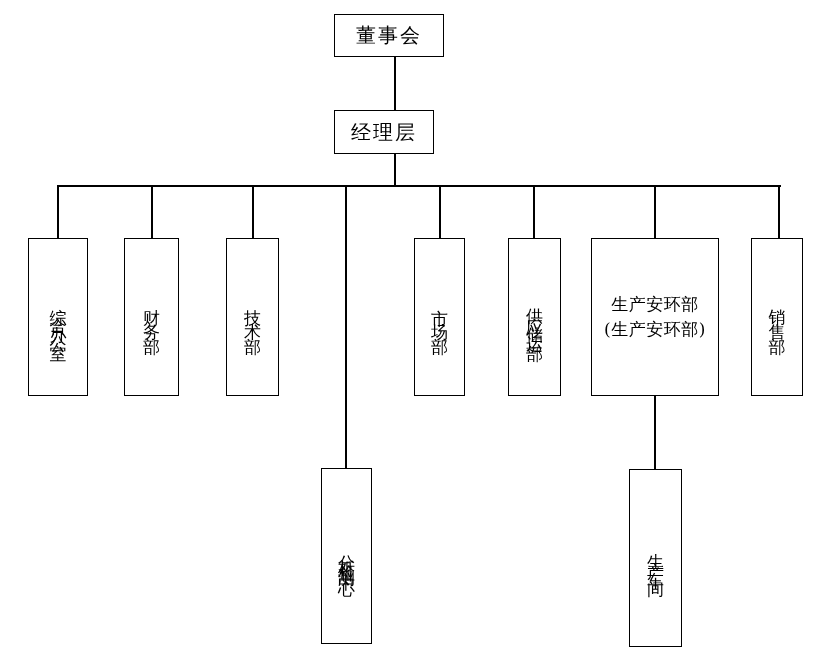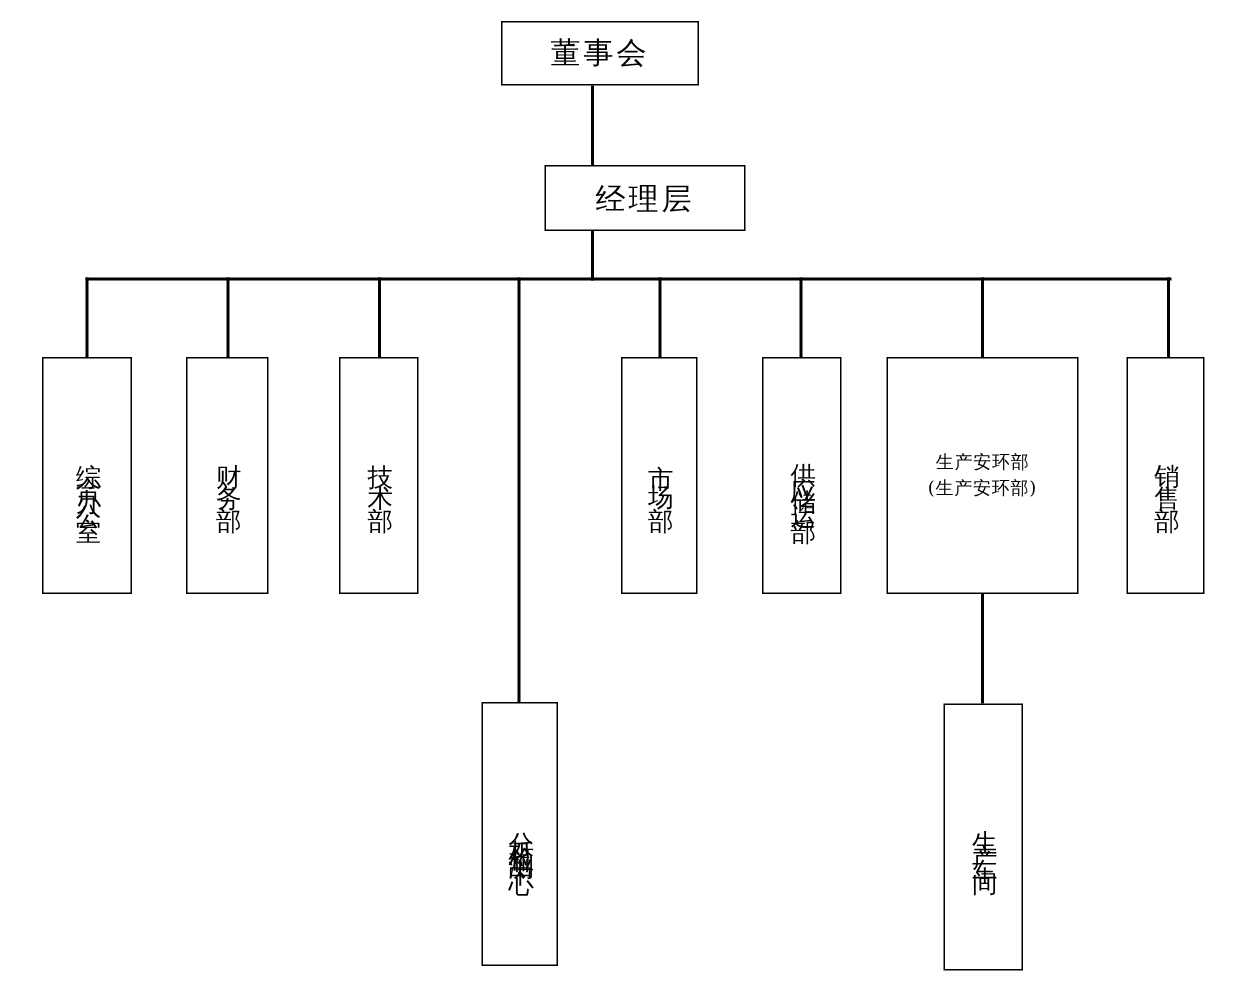--- a/index.html
+++ b/index.html
@@ -38,21 +38,21 @@
     letter-spacing: 0.5px;
   }
   
   .node.horiz .label {
     writing-mode: horizontal-tb;
     font-size: 20px;
     letter-spacing: 2px;
   }
   .node.horiz-multi .label {
     writing-mode: horizontal-tb;
-    font-size: 12px;
+    font-size: 17px;
     letter-spacing: 0.5px;
     line-height: 1.45;
   }
   
   .node.vert .label {
     writing-mode: vertical-rl;
     text-orientation: upright;
     font-size: 17px;
     letter-spacing: 9px;
     line-height: 1;
@@ -88,25 +88,25 @@
   <div class="conn v" style="left:151px; top:185px; height:53px;"></div>
   <div class="conn v" style="left:252px; top:185px; height:53px;"></div>
   <div class="conn v" style="left:345px; top:185px; height:284px;"></div>
   <div class="conn v" style="left:439px; top:185px; height:53px;"></div>
   <div class="conn v" style="left:533px; top:185px; height:53px;"></div>
   <div class="conn v" style="left:654px; top:185px; height:53px;"></div>
   <div class="conn v" style="left:778px; top:185px; height:53px;"></div>
 
   <div class="conn v" style="left:654px; top:394px; height:76px;"></div>
 
-  <div class="node horiz" style="left:334px; top:14px; width:132px; height:43px;">
+  <div class="node horiz" style="left:334px; top:14px; width:110px; height:43px;">
     <span class="label">董事会</span>
   </div>
 
-  <div class="node horiz" style="left:334px; top:110px; width:134px; height:44px;margin-left:29px;">
+  <div class="node horiz" style="left:334px; top:110px; width:100px; height:44px;">
     <span class="label">经理层</span>
   </div>
 
   <div class="node vert" style="left:28px; top:238px; width:60px; height:158px;">
     <span class="label">综合办公室</span>
   </div>
 
   <div class="node vert loose" style="left:124px; top:238px; width:55px; height:158px;">
     <span class="label">财务部</span>
   </div>

